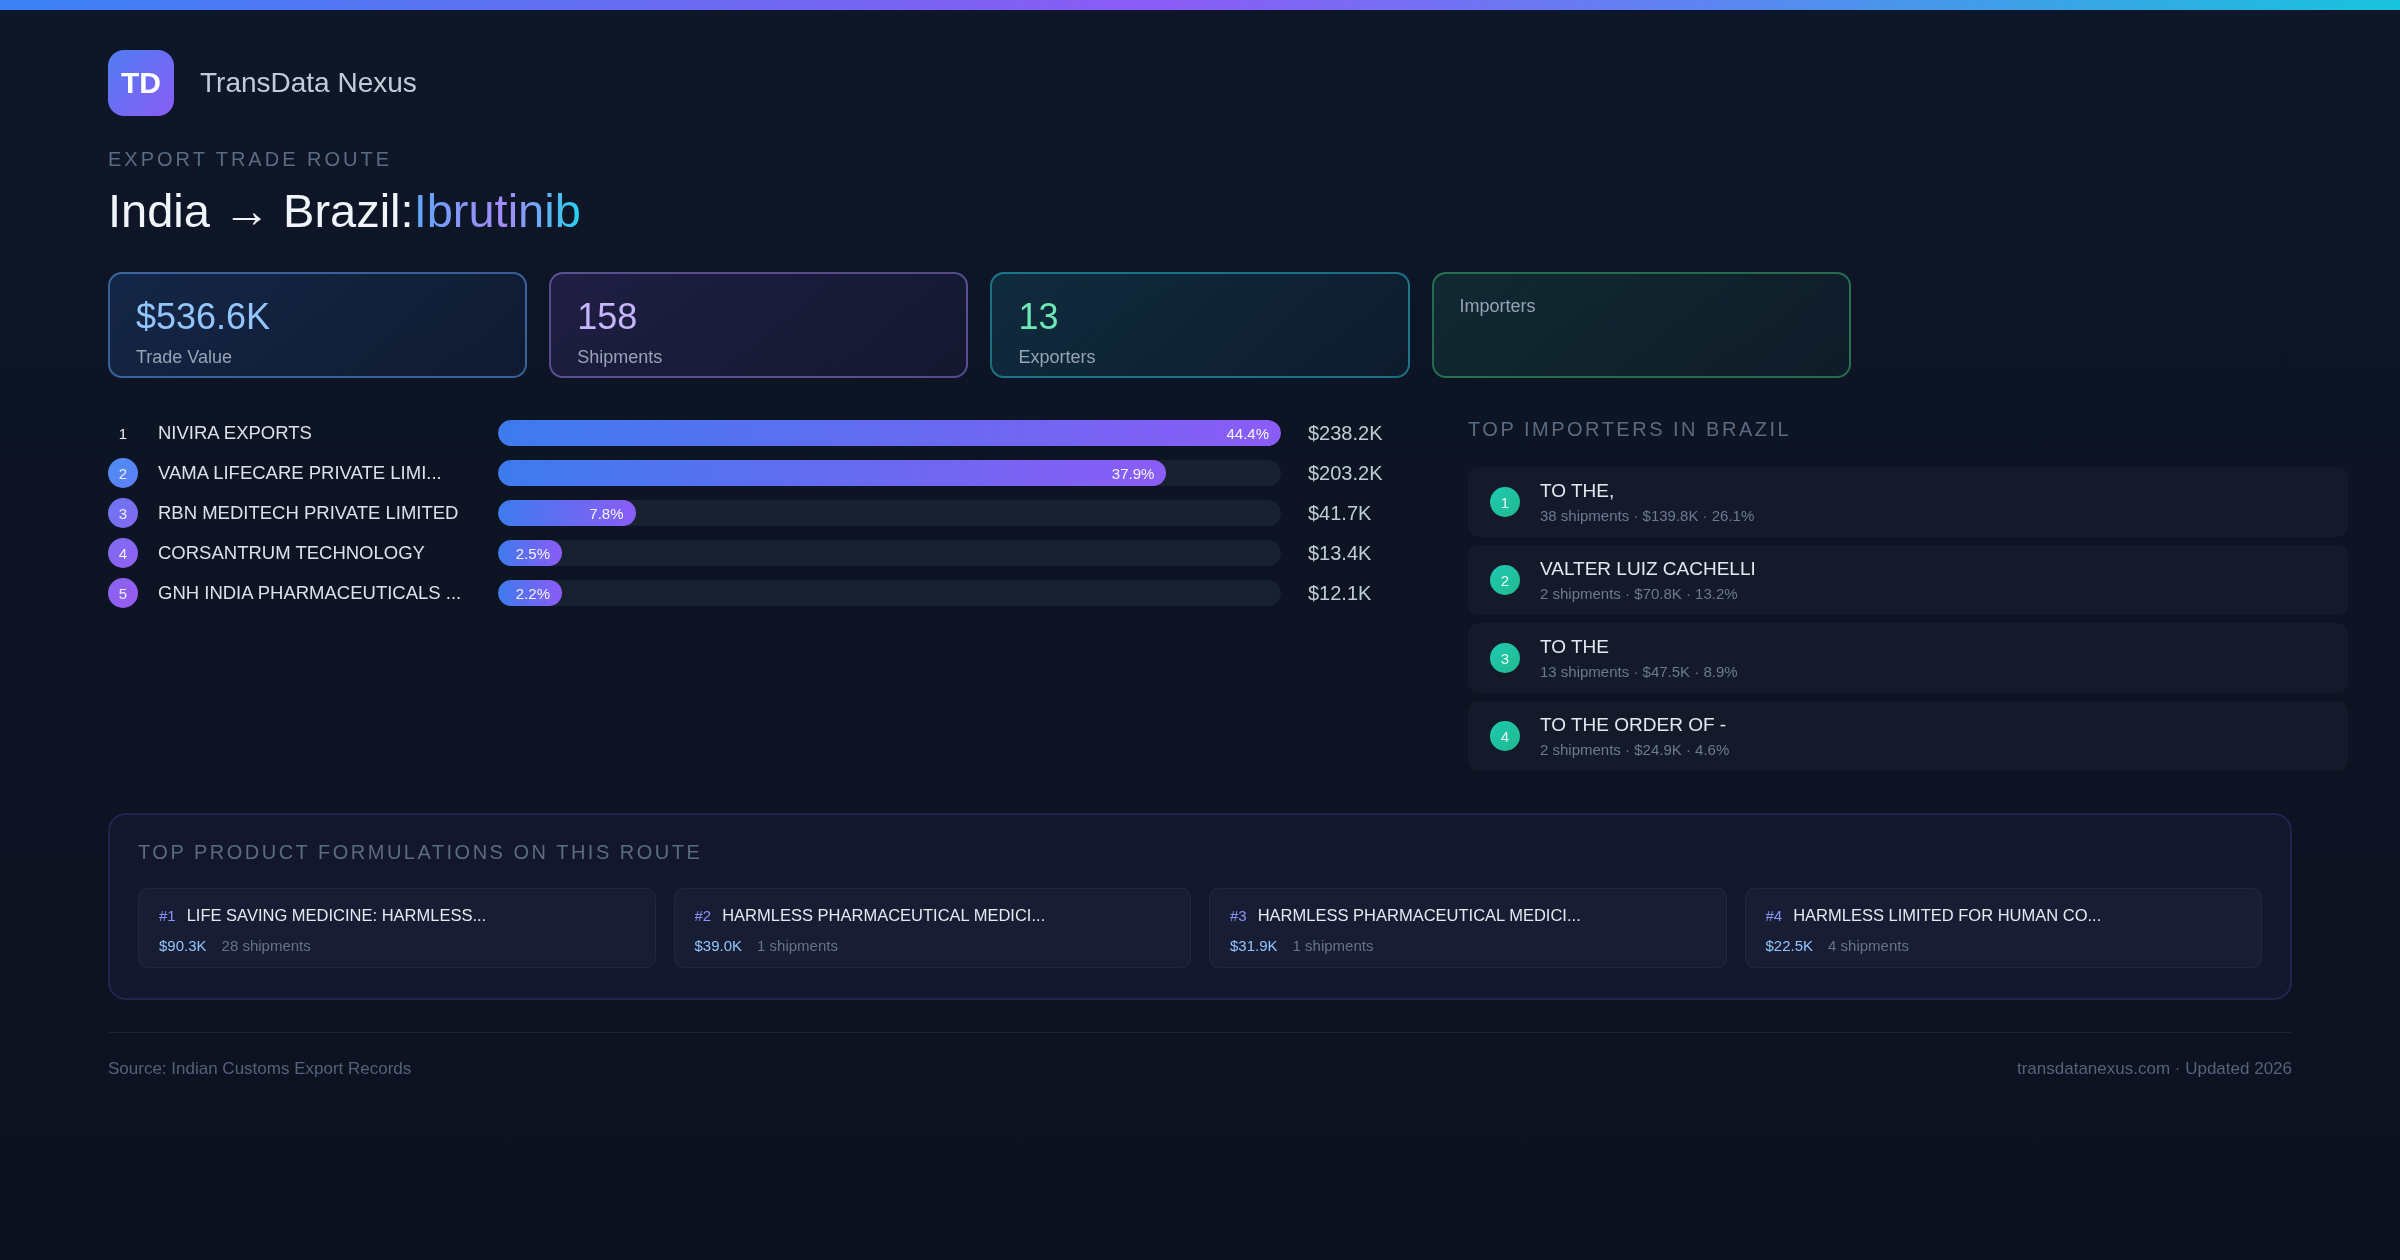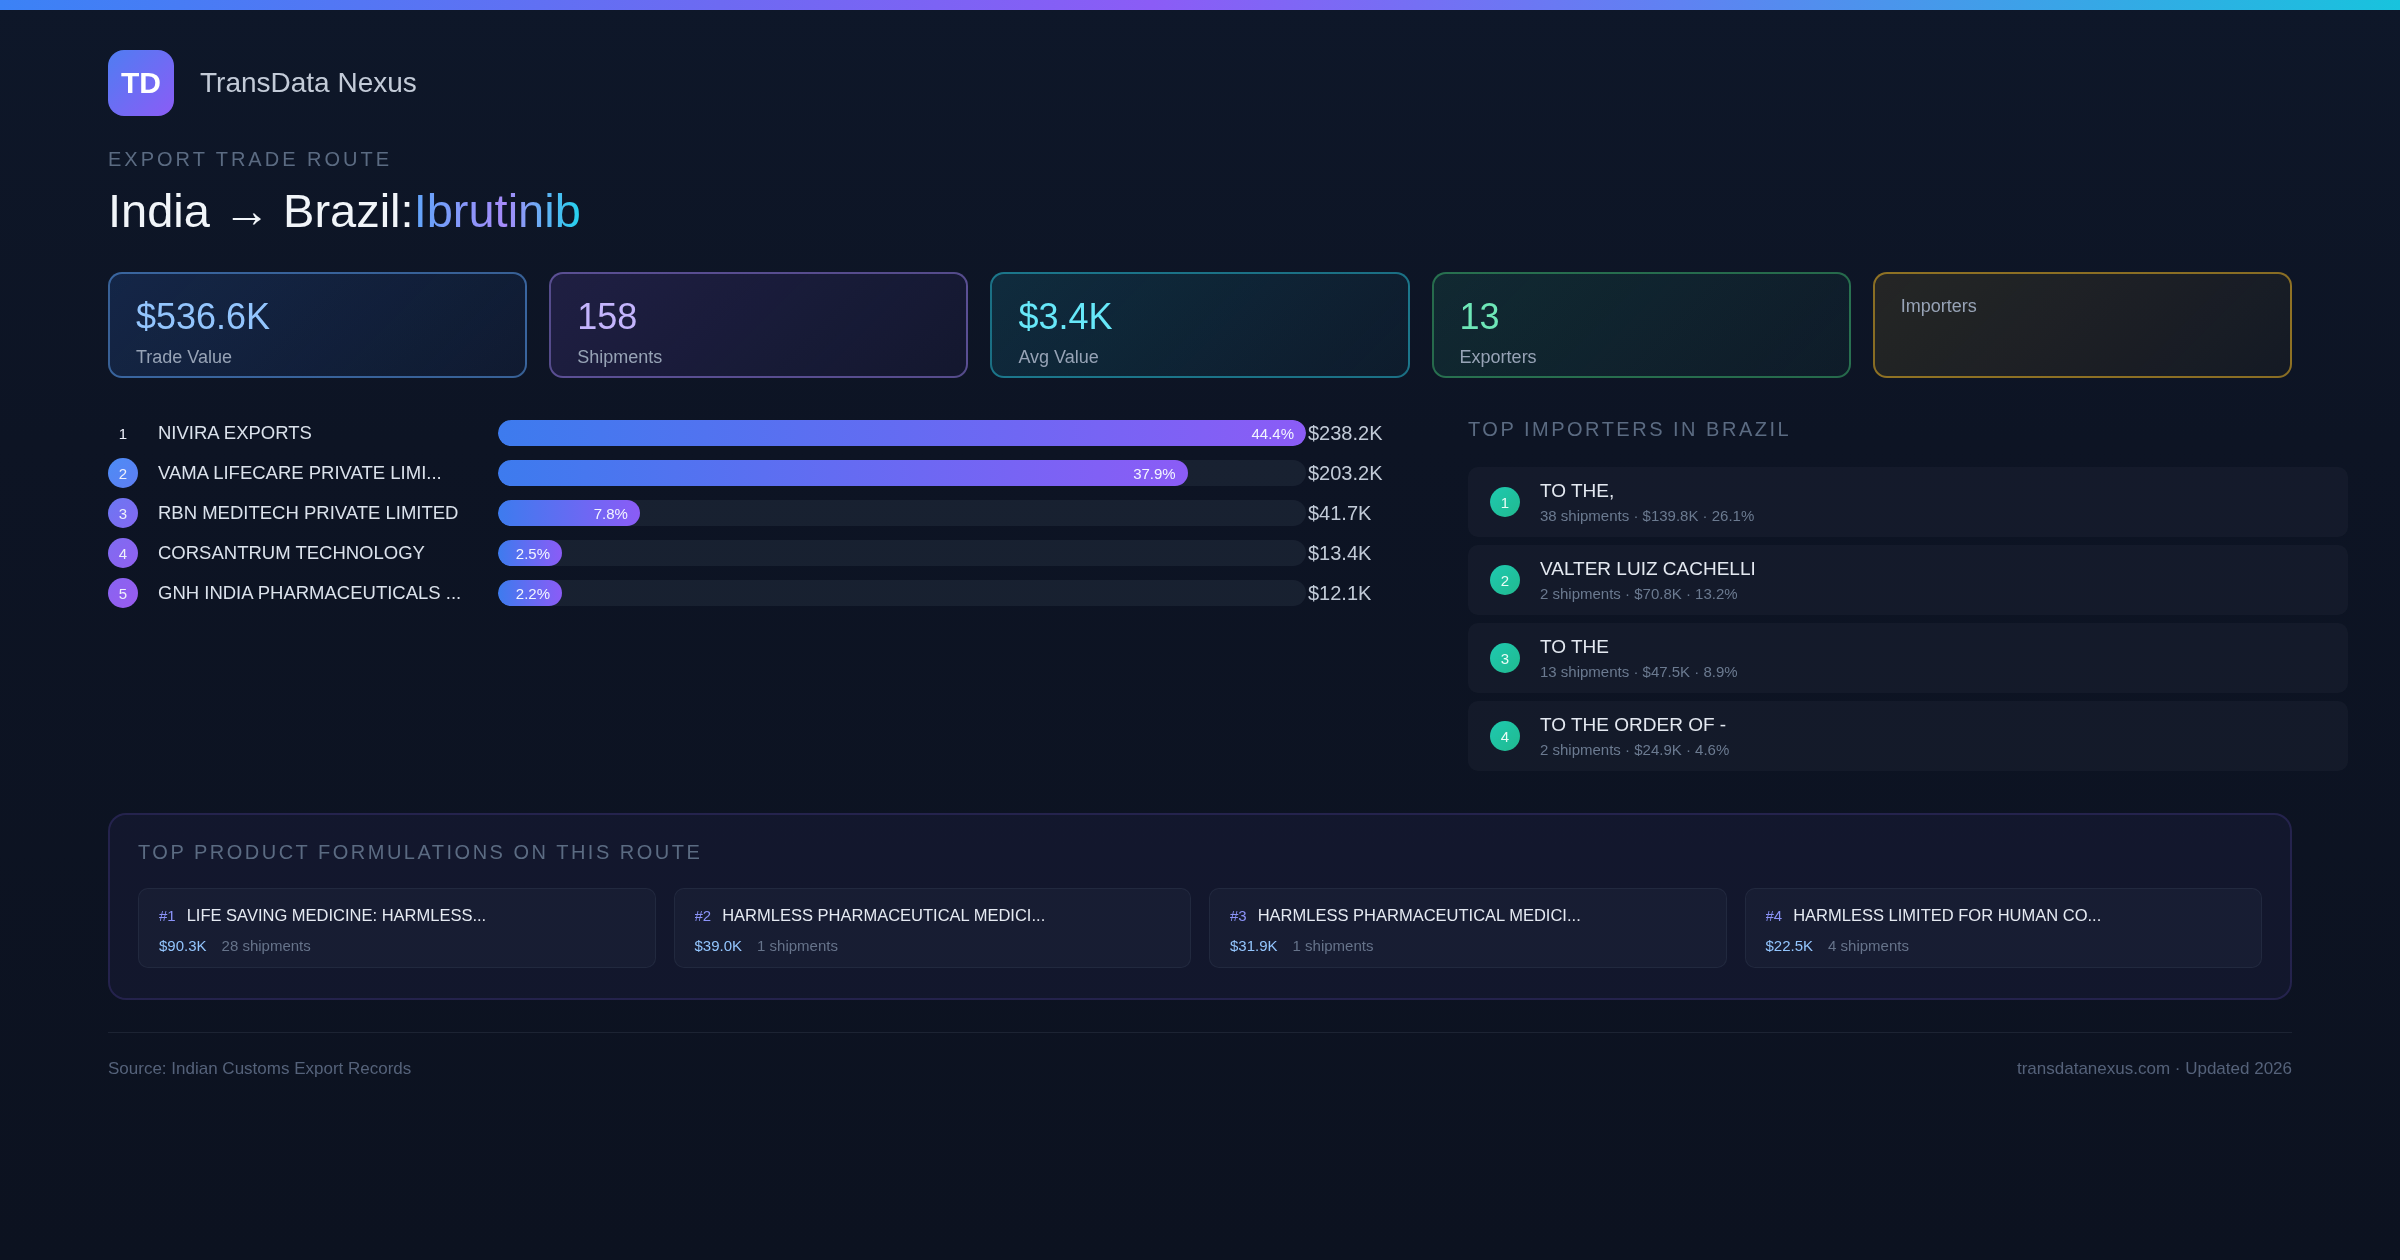--- a/index.html
+++ b/index.html
@@ -72,21 +72,21 @@
   .bar-track {
     flex: 1; height: 26px; border-radius: 999px;
     background: rgba(148,163,184,0.09); overflow: hidden;
   }
   .bar-fill {
     height: 100%; min-width: 64px; border-radius: 999px;
     background: linear-gradient(90deg, #3d7bee 0%, #8b5cf6 100%);
     display: flex; align-items: center; justify-content: flex-end;
     padding-right: 12px; font-size: 15px; color: #f2f5ff;
   }
-  .exp-value { width: 110px; margin-left: 2px; font-size: 20px; color: #c2cbd8; }
+  .exp-value { width: 110px; margin-left: 27px; font-size: 20px; color: #c2cbd8; }
 
   .imp-card {
     display: flex; align-items: center; height: 70px; margin-bottom: 8px;
     padding: 0 22px; border-radius: 10px; background: rgba(148,163,184,0.05);
   }
   .imp-circle {
     width: 30px; height: 30px; border-radius: 50%; flex: none;
     background: linear-gradient(135deg, #1ec9b0, #21ba8f);
     display: flex; align-items: center; justify-content: center;
     font-size: 15px; color: #eafcf6;
@@ -142,24 +142,20 @@
   <div class="stats">
     <div class="stat-card">
       <div class="stat-value" style="color: rgb(147, 197, 253);">$536.6K</div>
       <div class="stat-label">Trade Value</div>
     </div>
     <div class="stat-card">
       <div class="stat-value" style="color: rgb(196, 181, 253);">158</div>
       <div class="stat-label">Shipments</div>
     </div>
     <div class="stat-card">
-      <div class="stat-value" style="color: rgb(103, 232, 249);">$3.4K</div>
-      <div class="stat-label">Avg Value</div>
-    </div>
-    <div class="stat-card">
       <div class="stat-value" style="color: rgb(110, 231, 183);">13</div>
       <div class="stat-label">Exporters</div>
     </div>
     <div class="stat-card">
       <div class="stat-label">Importers</div>
     </div>
   </div>
 
   <div class="main">
 

